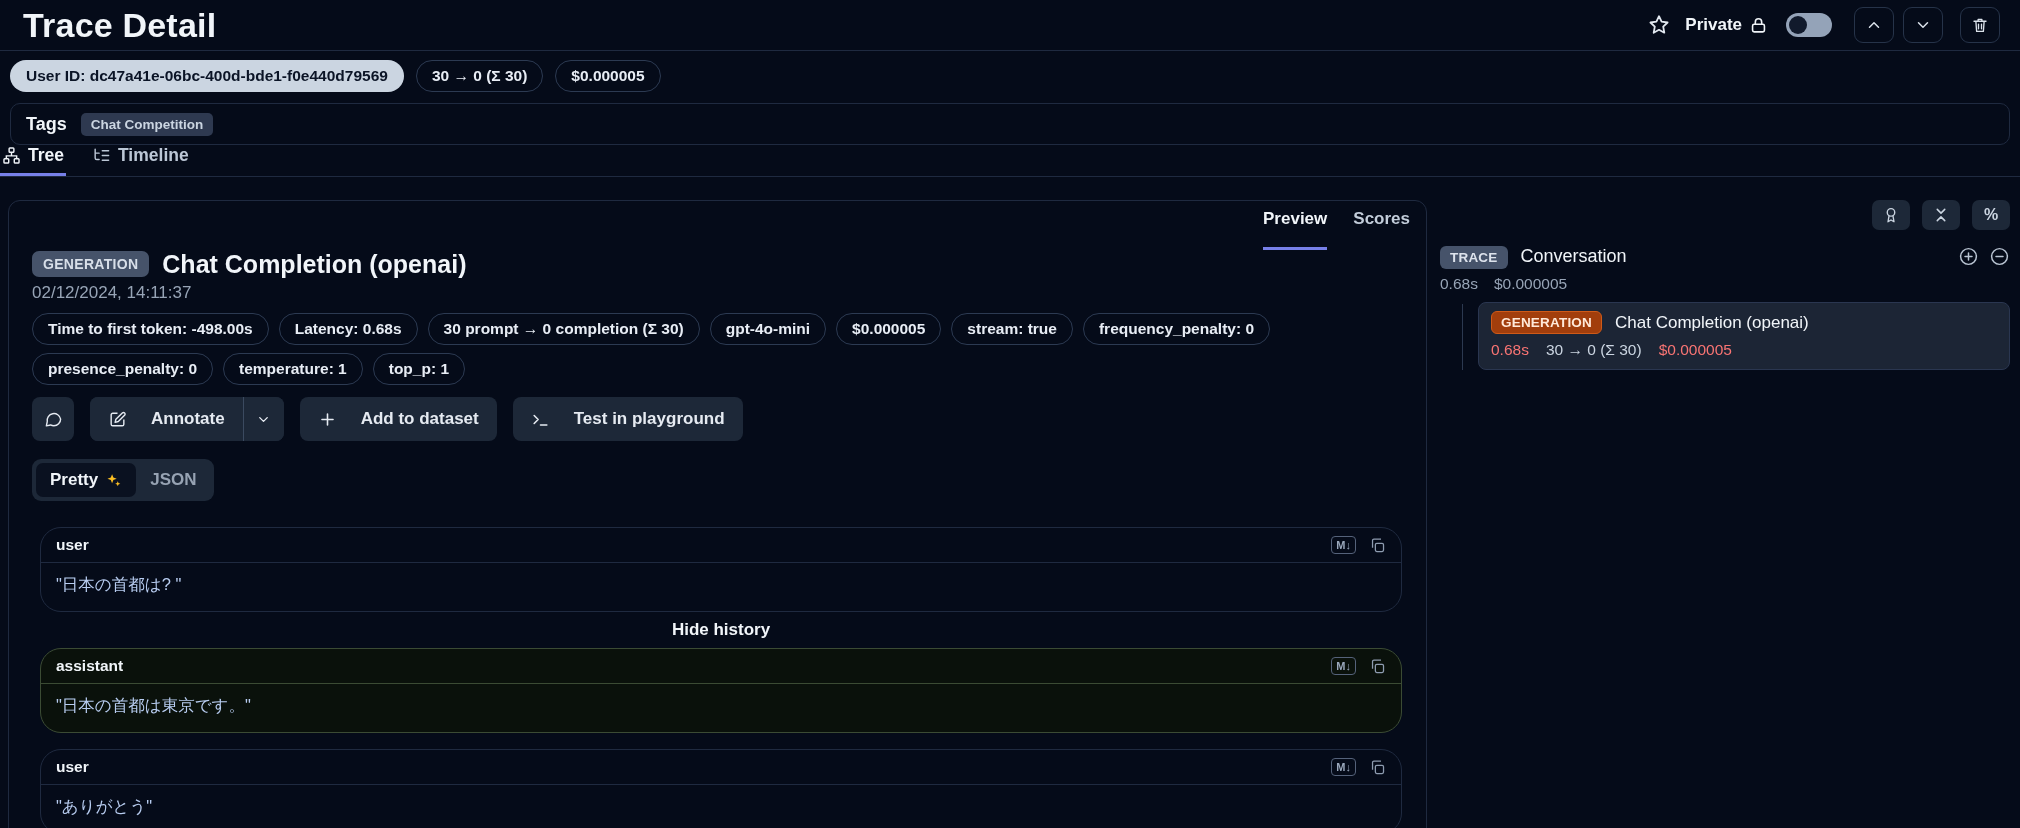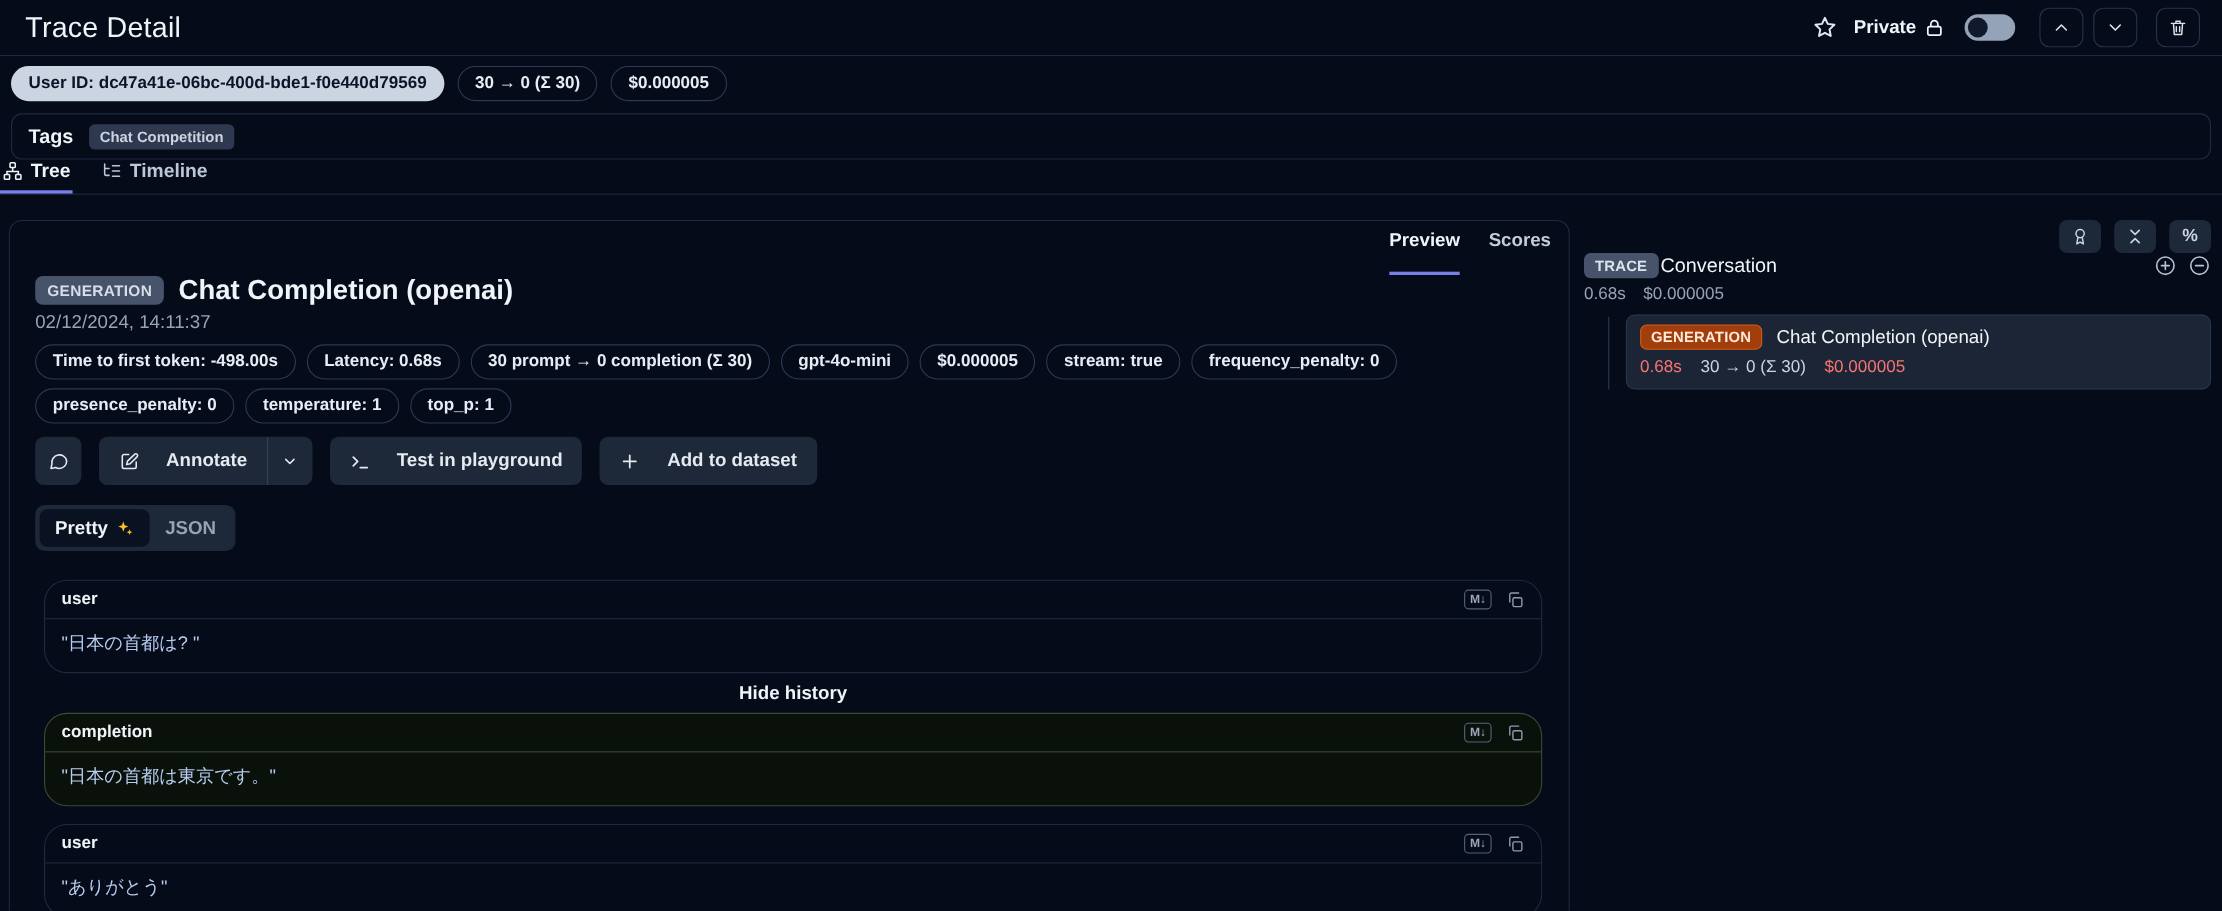--- a/index.html
+++ b/index.html
@@ -23,21 +23,21 @@
   html,body{width:2020px;height:828px}
   body{
     position:relative;overflow:hidden;background:var(--bg);
     font-family:"Liberation Sans","DejaVu Sans",sans-serif;color:var(--text);
   }
   .ic{display:inline-block;vertical-align:middle;flex:none}
   svg{display:block}
 
   
   .app-header{position:absolute;left:0;top:0;right:0;height:50px;display:flex;align-items:center;padding:0 20px 0 23px}
-  .page-title{font-size:26px;font-weight:400;letter-spacing:.2px}
+  .page-title{font-size:34px;font-weight:700;letter-spacing:.2px}
   .header-right{margin-left:auto;display:flex;align-items:center;gap:14px}
   .star-btn{color:#e2e8f0;cursor:pointer}
   .privacy{display:flex;align-items:center;gap:7px;font-size:17px;font-weight:600}
   .toggle{width:46px;height:24px;border-radius:999px;background:#94a3b8;position:relative;cursor:pointer;margin-left:4px}
   .toggle .knob{position:absolute;left:3px;top:3px;width:18px;height:18px;border-radius:50%;background:#111a2c}
   .hbtn{width:40px;height:36px;border:1px solid var(--border-soft);border-radius:9px;background:transparent;
         display:flex;align-items:center;justify-content:center;color:#dbe2ea;cursor:pointer}
   .hbtn-group{display:flex;gap:9px;margin-left:8px}
 
   .top-divider{position:absolute;left:0;right:0;top:50px;height:1px;background:var(--border)}
@@ -106,21 +106,21 @@
   .copy-icon{cursor:pointer}
   .msg-content{padding:11px 15px 15px;font-size:16.5px;color:var(--content-blue)}
   .hide-history{text-align:center;margin:8px 0;font-size:17px;font-weight:700;cursor:pointer}
 
   
   .sidebar{position:absolute;left:1440px;top:200px;right:10px}
   .side-tools{display:flex;justify-content:flex-end;gap:12px}
   .sbtn{width:38px;height:30px;background:var(--btn-bg);border:none;border-radius:7px;color:#cbd5e1;
         display:flex;align-items:center;justify-content:center;cursor:pointer;font-family:inherit}
   .pct{font-size:16px;font-weight:700}
-  .trace-row{display:flex;align-items:center;gap:2px}
+  .trace-row{margin-top:16px;display:flex;gap:13px}
   .trace-badge{background:var(--slate-badge);color:#dde3ec;font-size:13.5px;font-weight:700;
                padding:4px 10px;border-radius:6px;letter-spacing:.2px}
   .trace-title{font-size:18px;font-weight:500}
   .trace-actions{margin-left:auto;display:flex;gap:10px;color:#b9c4d2}
   .trace-metrics{margin-top:6px;display:flex;gap:16px;font-size:15.5px;color:var(--muted)}
   .tree-area{margin-top:9px;position:relative;padding-left:38px}
   .tree-line{position:absolute;left:22px;top:2px;bottom:0;width:1px;background:#2c3950}
   .gen-card{background:var(--card-bg);border:1px solid #2a3650;border-radius:8px;padding:8px 12px 10px;cursor:pointer}
   .gen-row1{display:flex;align-items:center;gap:13px}
   .gen-badge{background:var(--gen-orange);border:1px solid #cf5a18;color:#ffe9d8;font-size:13.5px;font-weight:700;
@@ -261,33 +261,33 @@
         <button class="abtn chev">
           <span class="ic">
               <svg width="15" height="15" viewBox="0 0 24 24" fill="none" stroke="currentColor" stroke-width="2.2" stroke-linecap="round" stroke-linejoin="round">
                 <path d="M6 9l6 6 6-6"></path>
               </svg>
             </span>
         </button>
       </span>
       <button class="abtn">
         <span class="ic">
+            <svg width="19" height="19" viewBox="0 0 24 24" fill="none" stroke="currentColor" stroke-width="2" stroke-linecap="round">
+              <path d="M12 5v14M5 12h14"></path>
+            </svg>
+          </span>
+        <span>Add to dataset</span>
+      </button>
+      <button class="abtn">
+        <span class="ic">
             <svg width="19" height="19" viewBox="0 0 24 24" fill="none" stroke="currentColor" stroke-width="2" stroke-linecap="round" stroke-linejoin="round">
               <path d="M4 7l5 5-5 5M12 19h8"></path>
             </svg>
           </span>
         <span>Test in playground</span>
-      </button>
-      <button class="abtn">
-        <span class="ic">
-            <svg width="19" height="19" viewBox="0 0 24 24" fill="none" stroke="currentColor" stroke-width="2" stroke-linecap="round">
-              <path d="M12 5v14M5 12h14"></path>
-            </svg>
-          </span>
-        <span>Add to dataset</span>
       </button>
     </div>
 
     <div class="segmented">
       <span class="seg active">
         <span>Pretty</span>
         <span class="ic">
             <svg width="17" height="17" viewBox="0 0 24 24" fill="#fbbf24">
               <path d="M10 3l1.8 4.7L16.5 9.5l-4.7 1.8L10 16l-1.8-4.7L3.5 9.5l4.7-1.8z"></path>
               <path d="M18 13l1 2.6 2.6 1-2.6 1-1 2.6-1-2.6-2.6-1 2.6-1z"></path>
@@ -312,21 +312,21 @@
               </span>
           </span>
         </div>
         <div class="msg-content">"日本の首都は? "</div>
       </div>
 
       <div class="hide-history">Hide history</div>
 
       <div class="msg-block assistant">
         <div class="msg-head">
-          <span class="msg-role">completion</span>
+          <span class="msg-role">assistant</span>
           <span class="msg-tools">
             <span class="md-icon">M↓</span>
             <span class="copy-icon ic">
                 <svg width="17" height="17" viewBox="0 0 24 24" fill="none" stroke="currentColor" stroke-width="1.8">
                   <rect x="9" y="9" width="11.5" height="11.5" rx="2"></rect>
                   <path d="M5 15V5a2 2 0 0 1 2-2h10"></path>
                 </svg>
               </span>
           </span>
         </div>

